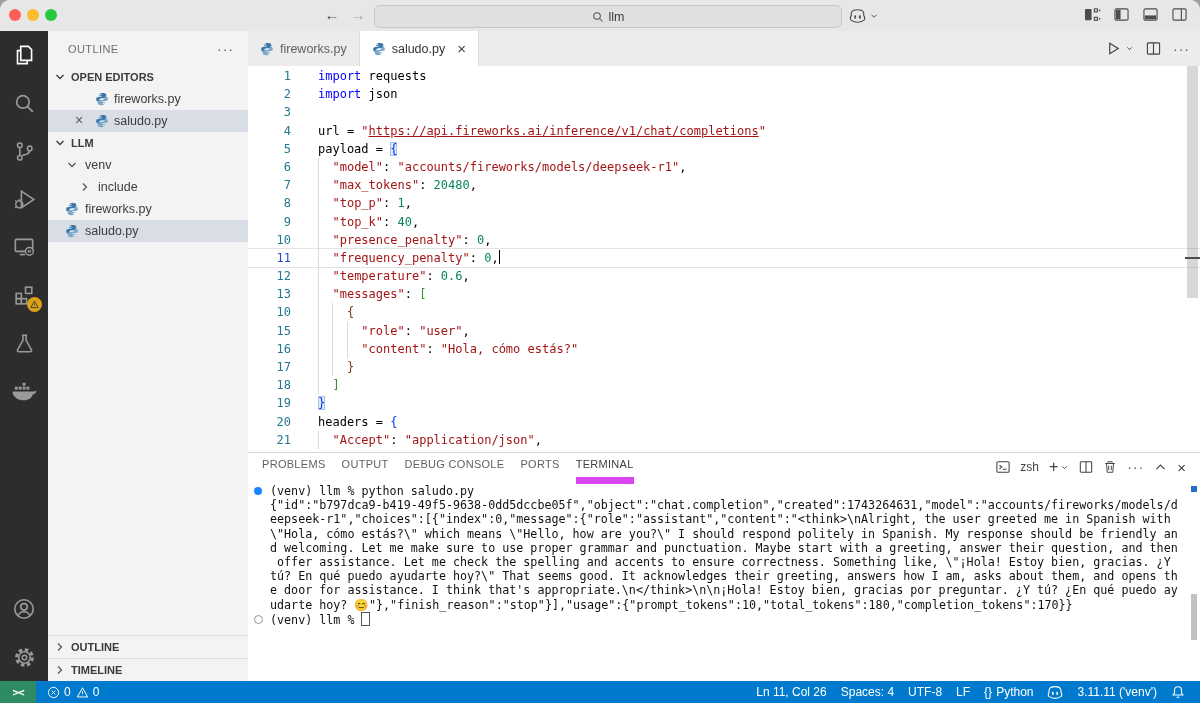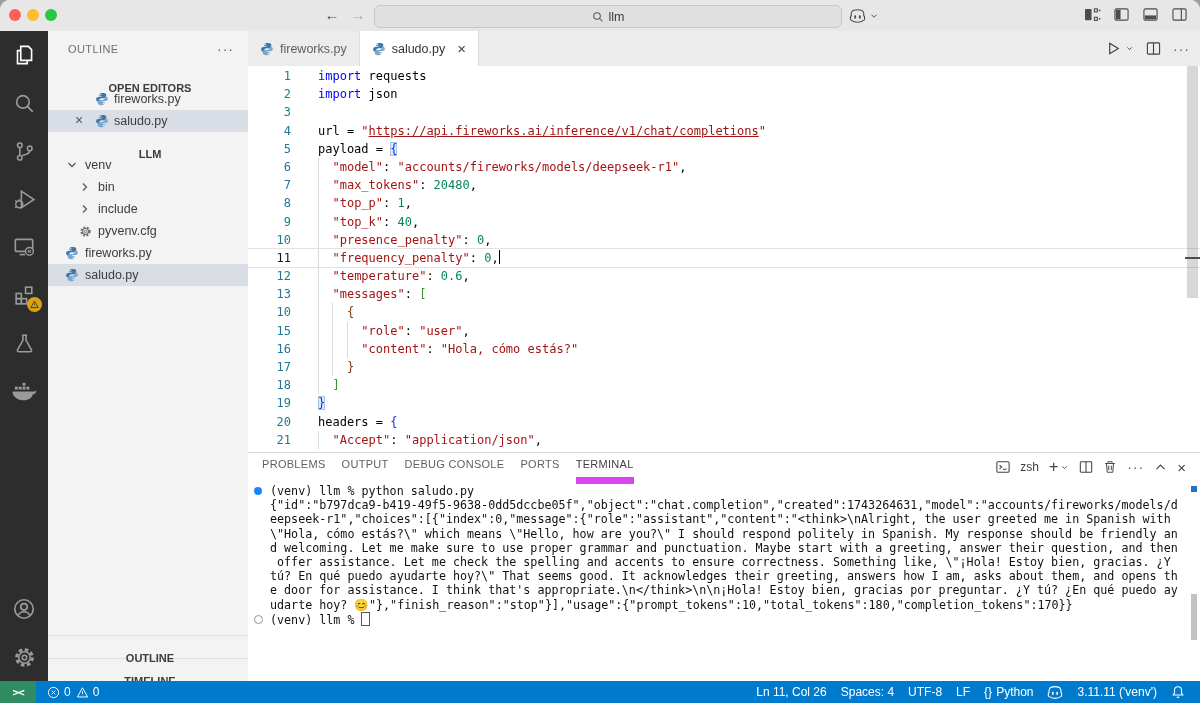--- a/index.html
+++ b/index.html
@@ -26,21 +26,21 @@
   .ab-item{width:48px;height:48px;display:flex;align-items:center;justify-content:center;position:relative;}
   .ab-bottom{position:absolute;bottom:0;left:0;}
   .badge{position:absolute;right:6px;bottom:7px;width:15px;height:15px;border-radius:50%;background:#dca114;
          display:flex;align-items:center;justify-content:center;}
 
   
   #sidebar{left:48px;top:31px;width:200px;height:650px;background:#f3f3f3;border-right:1px solid #e2e2e2;}
   #sidebar-header{height:35px;display:flex;align-items:center;justify-content:space-between;padding:0 14px 0 20px;}
   #sidebar-title{font-size:11px;color:#6f6f6f;letter-spacing:.4px;}
   .more-dots{color:#616161;font-size:14px;letter-spacing:1px;}
-  .sec-header{height:22px;display:flex;align-items:center;gap:16px;font-size:11px;font-weight:bold;color:#3b3b3b;padding-left:4px;flex-direction:column;}
+  .sec-header{height:22px;display:flex;align-items:center;gap:3px;font-size:11px;font-weight:bold;color:#3b3b3b;padding-left:4px;}
   .row{height:22px;display:flex;align-items:center;font-size:12.5px;color:#3c3c3c;white-space:nowrap;position:relative;}
   .row.sel{background:#d9dde6;}
   .row .lbl{margin-left:5px;}
   .oe-close{position:absolute;left:27px;top:2px;font-size:14px;color:#555;}
   #sidebar-bottom{position:absolute;bottom:0;left:0;width:200px;}
   #sidebar-bottom .sec-header{border-top:1px solid #e0e0e0;background:#f3f3f3;}
 
   
   #main{left:248px;top:31px;width:952px;height:650px;background:#fff;}
   #tabstrip{position:absolute;left:0;top:0;width:952px;height:35px;background:#ececec;display:flex;}
@@ -49,21 +49,21 @@
   .tab.active{background:#fff;color:#333;}
   .tab .tab-close{font-size:15px;color:#444;margin-left:6px;}
   #editor-actions{position:absolute;right:10px;top:0;height:35px;display:flex;align-items:center;gap:12px;color:#424242;}
 
   
   #editor{position:absolute;left:0;top:35px;width:952px;height:387px;background:#fff;overflow:hidden;}
   .codeline{display:flex;height:18.2px;line-height:18.2px;font-family:"DejaVu Sans Mono","Liberation Mono",monospace;
             font-size:12px;white-space:pre;}
   .codeline.cur{box-shadow:0 1px 0 #e2e2e2, 0 -1px 0 #e2e2e2;}
   .gutter{width:67px;flex:0 0 67px;text-align:right;padding-right:24px;box-sizing:border-box;color:#237893;}
-  .codeline.cur .gutter{color:#0f172a;}
+  .codeline.cur .gutter{color:#1d4ed8;}
   .codetext{position:relative;flex:1;}
   .guide{position:absolute;top:0;bottom:0;width:1px;background:#dadada;}
   .pl{color:#000;} .kw{color:#0000ff;} .str{color:#a31515;} .num{color:#098658;}
   .b0{color:#0431fa;} .b1{color:#319331;} .b2{color:#7b3814;}
   .bm{background:#ddeafa;box-shadow:inset 0 0 0 1px #a8c4e2;}
   .stru{color:#a31515;text-decoration:underline;}
   .edcursor{display:inline-block;width:0;height:14px;border-left:1.5px solid #000;vertical-align:-2px;}
   #ed-scroll{position:absolute;right:2px;top:0;width:11px;height:232px;background:rgba(110,110,110,.28);}
   #ed-scroll-mark{position:absolute;right:0px;top:191px;width:15px;height:2px;background:#4d4d4d;}
 
@@ -280,39 +280,21 @@
             </svg>
           </span>
           <span class="lbl">venv</span>
         </div>
         <div class="row">
           <span style="margin-left:29px;display:flex;width:16px;justify-content:center">
             <svg width="16" height="16" viewBox="0 0 16 16">
               <path d="M6 4.5L9.5 8 6 11.5" fill="none" stroke="#5a5a5a" stroke-width="1.3"></path>
             </svg>
           </span>
-          <span class="lbl">bin</span>
-        </div>
-        <div class="row">
-          <span style="margin-left:29px;display:flex;width:16px;justify-content:center">
-            <svg width="16" height="16" viewBox="0 0 16 16">
-              <path d="M6 4.5L9.5 8 6 11.5" fill="none" stroke="#5a5a5a" stroke-width="1.3"></path>
-            </svg>
-          </span>
           <span class="lbl">include</span>
-        </div>
-        <div class="row">
-          <span style="margin-left:29px;display:flex;width:16px;justify-content:center">
-            <svg width="13" height="13" viewBox="0 0 16 16">
-              <circle cx="8" cy="8" r="5" fill="none" stroke="#6d6d6d" stroke-width="2.6" stroke-dasharray="2.3 1.8"></circle>
-              <circle cx="8" cy="8" r="3.6" fill="none" stroke="#6d6d6d" stroke-width="1.3"></circle>
-              <circle cx="8" cy="8" r="1.4" fill="none" stroke="#6d6d6d" stroke-width="1.2"></circle>
-            </svg>
-          </span>
-          <span class="lbl">pyvenv.cfg</span>
         </div>
         <div class="row">
           <span style="margin-left:16px;display:flex;width:16px;justify-content:center">
             <svg width="14" height="14" viewBox="0 0 16 16">
               <path fill="#3b77a8" d="M7.9 1C6.1 1 5.1 1.9 5.1 3.3V5h3v.7H3.9C2.3 5.7 1.3 6.7 1.3 8.3S2.3 11 3.9 11h1V9.3C4.9 8 5.9 7 7.3 7h3.3c1.3 0 2.3-1 2.3-2.3V3.3C12.9 1.9 11.6 1 9.9 1z"></path>
               <circle cx="6.5" cy="3.1" r=".75" fill="#fff"></circle>
               <path fill="#7ba7cc" d="M8.1 15c1.8 0 2.8-.9 2.8-2.3V11h-3v-.7h4.2c1.6 0 2.6-1 2.6-2.6S13.7 5 12.1 5h-1v1.7C11.1 8 10.1 9 8.7 9H5.4c-1.3 0-2.3 1-2.3 2.3v1.4C3.1 14.1 4.4 15 6.1 15z"></path>
               <circle cx="9.5" cy="12.9" r=".75" fill="#fff"></circle>
             </svg>
           </span>

